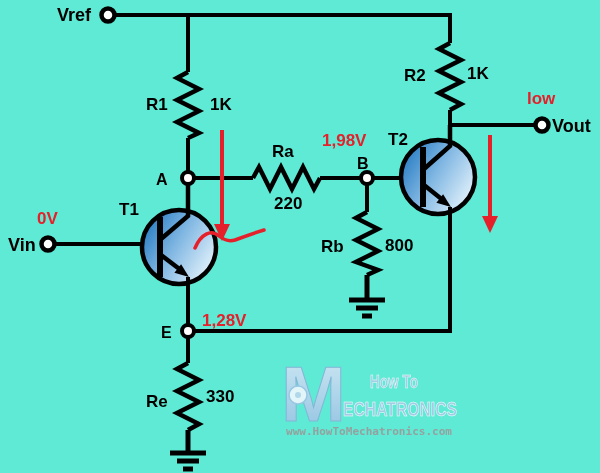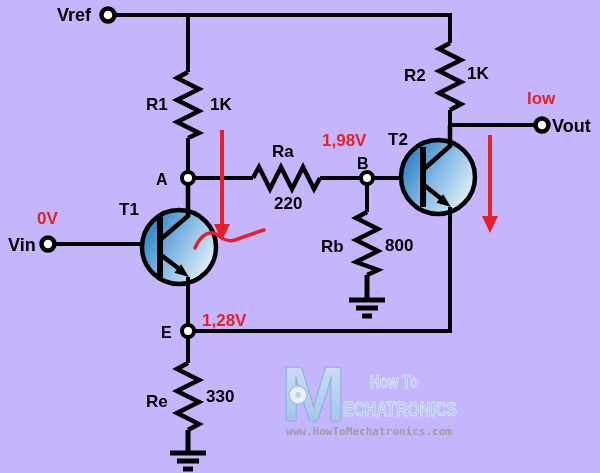--- a/index.html
+++ b/index.html
@@ -1,17 +1,17 @@
 <!DOCTYPE html>
 <html><head>
 <meta charset="utf-8">
 <style>
   html,body{margin:0;padding:0;background:#fff;}
   .stage{
-    position:relative;width:600px;height:473px;background:#c4b5fd;
+    position:relative;width:600px;height:473px;background:#5eead4;
     font-family:"Liberation Sans",sans-serif;overflow:hidden;
   }
   svg{display:block;}
   text{font-family:"Liberation Sans",sans-serif;font-weight:bold;}
   .lbl{fill:#000000;font-size:17px;}
   .term{fill:#000000;font-size:18px;}
   .node{fill:#000000;font-size:16px;}
   .red{fill:#e5202a;font-size:17px;}
   .wm-url{font-family:"DejaVu Sans Mono",monospace;font-weight:bold;}
 </style>

